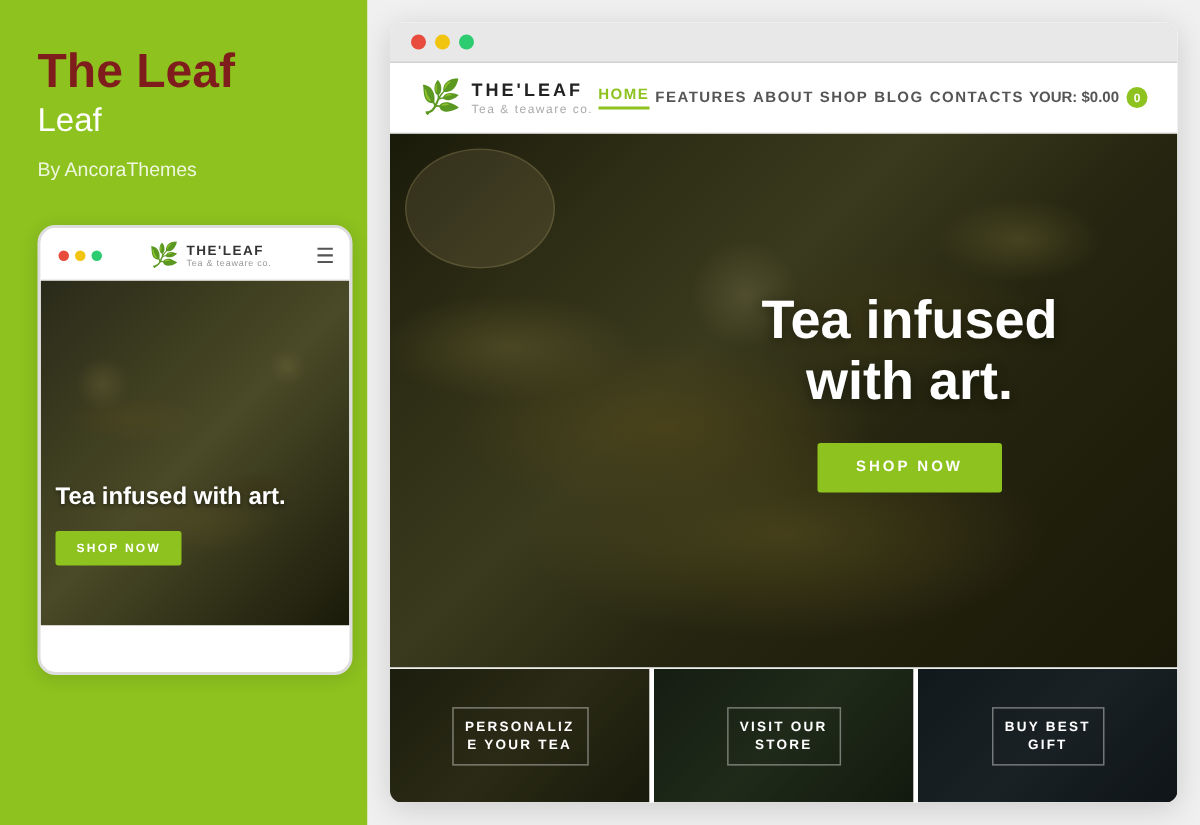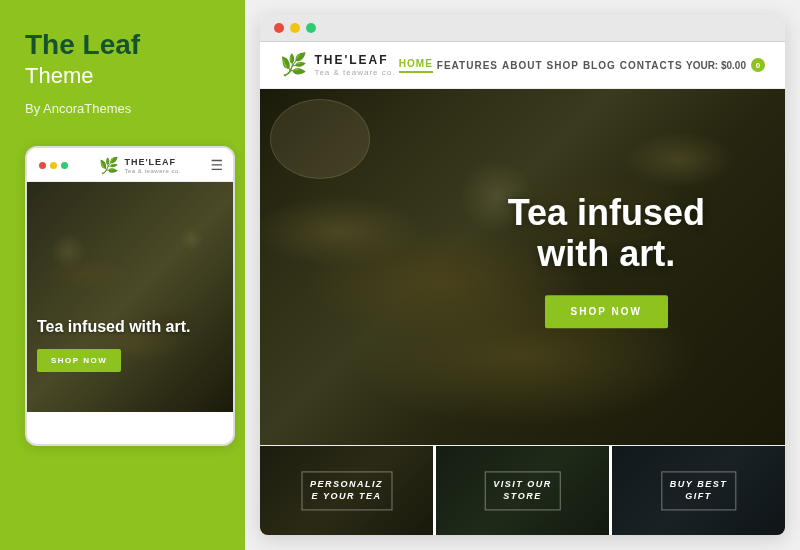--- a/index.html
+++ b/index.html
@@ -15,23 +15,23 @@
     .left-panel {
       width: 245px;
       min-width: 245px;
       background-color: #8dc21f;
       padding: 30px 25px;
       display: flex;
       flex-direction: column;
       gap: 0;
     }
     .left-title {
-      font-size: 28px;
+      font-size: 32px;
       font-weight: 900;
-      color: #14532d;
+      color: #7f1d1d;
       line-height: 1.1;
     }
     .left-subtitle {
       font-size: 22px;
       font-weight: 400;
       color: #fff;
       margin-top: 2px;
     }
     .left-author {
       font-size: 13px;
@@ -328,21 +328,20 @@
       display: flex;
       height: 90px;
       border-top: 1px solid #eee;
     }
     .bottom-card {
       flex: 1;
       position: relative;
       overflow: hidden;
       border-right: 3px solid #fff;
       cursor: pointer;
-      font-style: italic;
     }
     .bottom-card:last-child { border-right: none; }
     .bottom-card-bg {
       width: 100%;
       height: 100%;
       position: absolute;
     }
     .card-bg-1 {
       background: linear-gradient(135deg, #2a2a15 0%, #3d3d20 50%, #252512 100%);
     }
@@ -373,21 +372,21 @@
       padding: 6px 8px;
       white-space: nowrap;
     }
   </style>
 </head>
 <body>
 
 <div class="left-panel">
   <div style="margin-bottom: 6px;">
     <div class="left-title">The Leaf</div>
-    <div class="left-subtitle">Theme</div>
+    <div class="left-subtitle">Leaf</div>
     <div class="left-author">By AncoraThemes</div>
   </div>
 
   <div class="mobile-mockup">
     <div class="mobile-top-bar">
       <div class="mobile-dots">
         <div class="mobile-dot" style="background:#e74c3c;"></div>
         <div class="mobile-dot" style="background:#f1c40f;"></div>
         <div class="mobile-dot" style="background:#2ecc71;"></div>
       </div>

